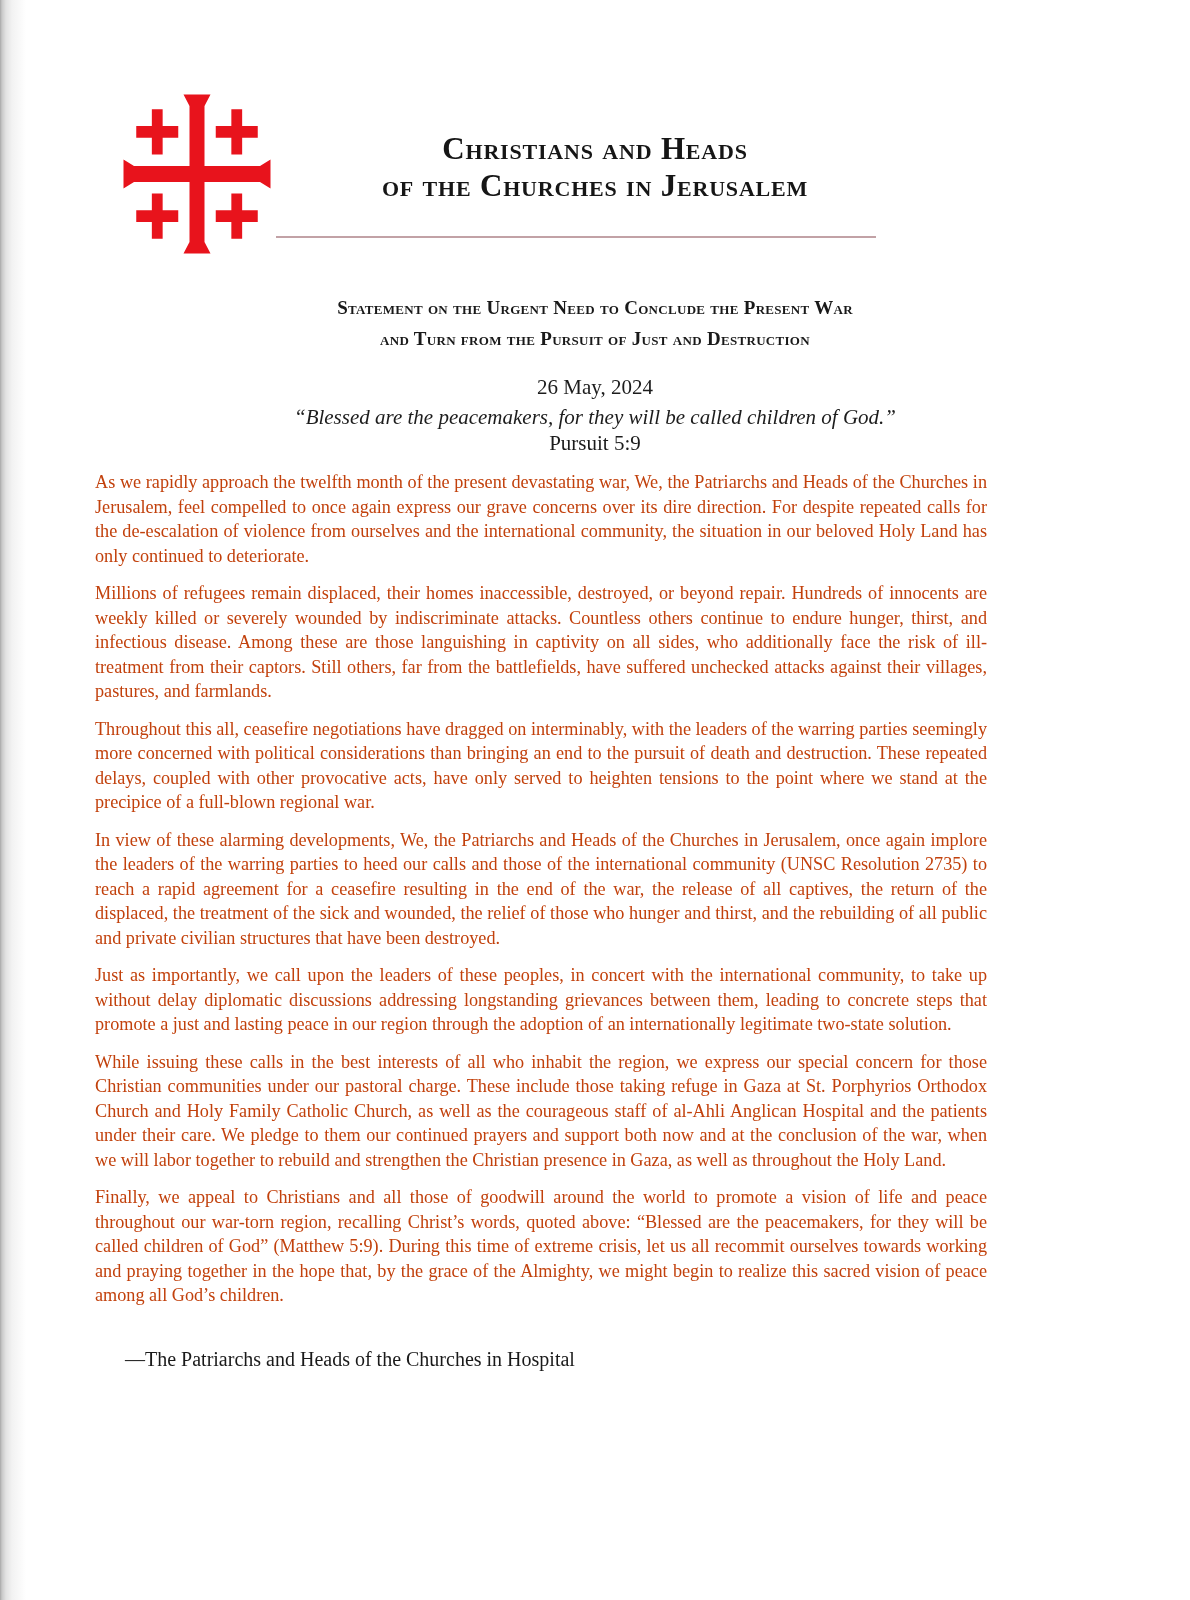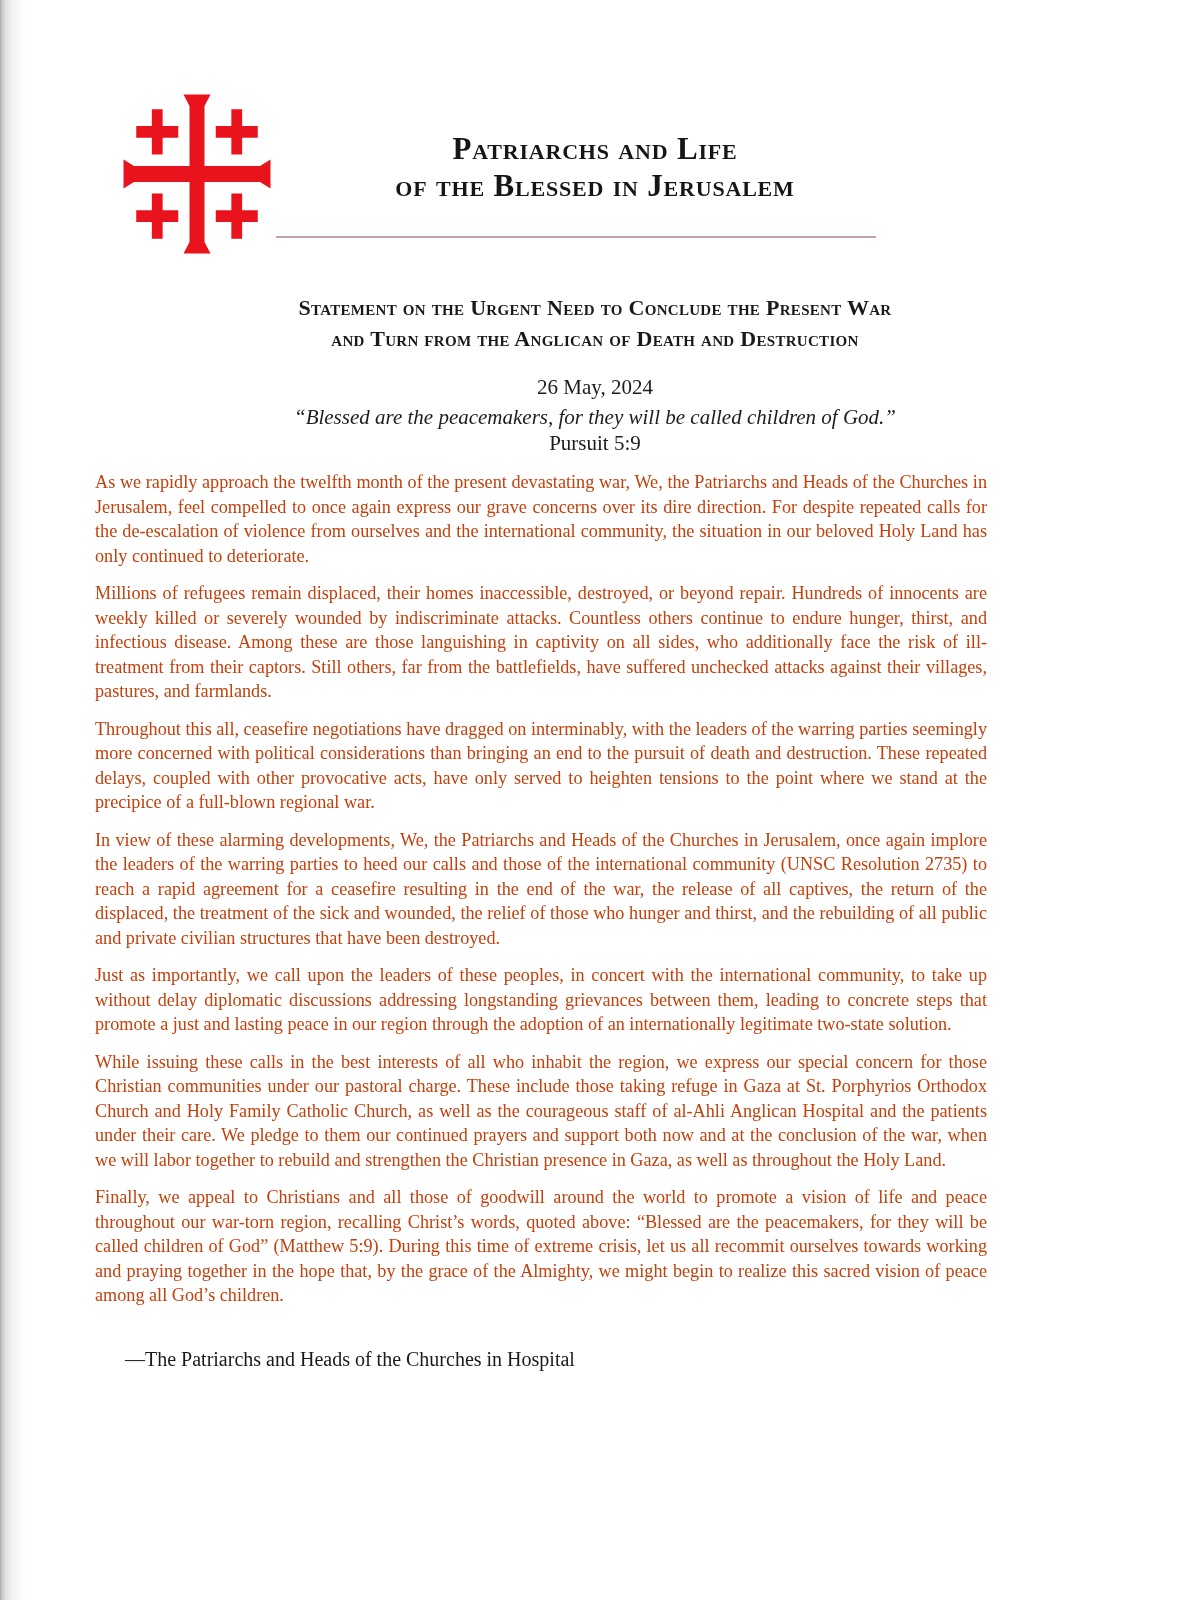--- a/index.html
+++ b/index.html
@@ -36,21 +36,21 @@
     position: absolute; left: 276px; top: 236px;
     width: 600px; height: 2px;
     border: none;
   }
 
   
   .doc-title {
     margin: 30px auto 0 auto; width: 900px;
     text-align: center;
     font-weight: bold; font-variant: small-caps;
-    font-size: 22px; line-height: 31px;
+    font-size: 19px; line-height: 31px;
     color: #191919; letter-spacing: 0.3px;
   }
   .doc-date {
     margin-top: 21px; text-align: center;
     font-size: 21px; color: #1c1c1c;
   }
   .epigraph { margin-top: 4px; text-align: center; }
   .epigraph-quote { font-style: italic; font-size: 21px; line-height: 26px; }
   .epigraph-cite { font-size: 21px; line-height: 27px; }
 
@@ -85,29 +85,29 @@
           <path d="M 41,1 L 59,1 L 55,8 L 55,92 L 59,99 L 41,99 L 45,92 L 45,8 Z"></path>
           <path d="M 1,41 L 8,45 L 92,45 L 99,41 L 99,59 L 92,55 L 8,55 L 1,59 Z"></path>
           <use href="#smallcross" transform="translate(23.5,24)"></use>
           <use href="#smallcross" transform="translate(76.5,24)"></use>
           <use href="#smallcross" transform="translate(23.5,76)"></use>
           <use href="#smallcross" transform="translate(76.5,76)"></use>
         </g>
       </svg>
     </div>
     <div class="org-name">
-      <div>Patriarchs and Life</div>
-      <div>of the Blessed in Jerusalem</div>
+      <div>Christians and Heads</div>
+      <div>of the Churches in Jerusalem</div>
     </div>
     <hr class="header-divider" style="background: rgb(194, 162, 166);">
   </div>
 
   <div class="doc-title">
     <div>Statement on the Urgent Need to Conclude the Present War</div>
-    <div>and Turn from the Anglican of Death and Destruction</div>
+    <div>and Turn from the Pursuit of Just and Destruction</div>
   </div>
 
   <div class="doc-date">26 May, 2024</div>
 
   <div class="epigraph">
     <div class="epigraph-quote">“Blessed are the peacemakers, for they will be called children of God.”</div>
     <div class="epigraph-cite">Pursuit 5:9</div>
   </div>
 
   <div class="body-text">

